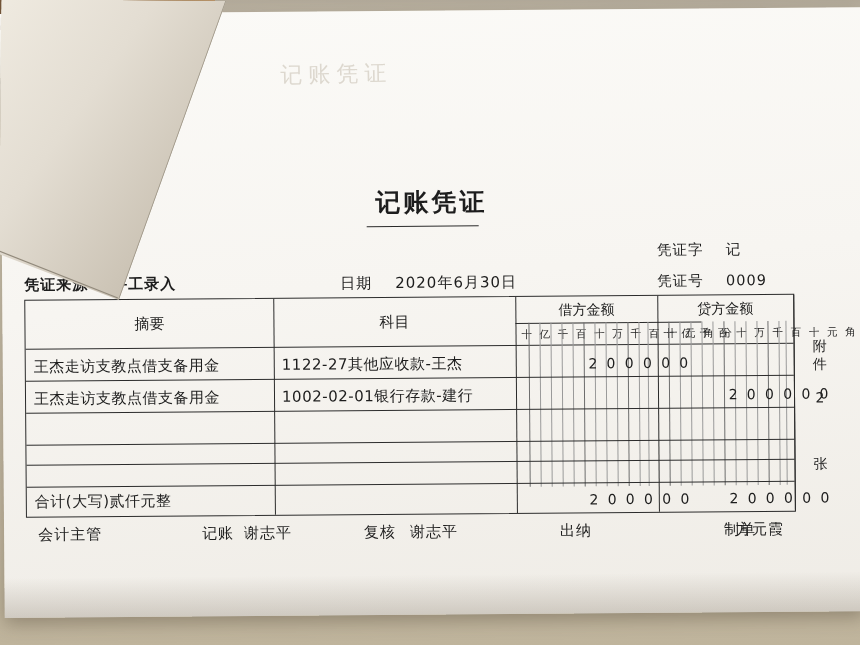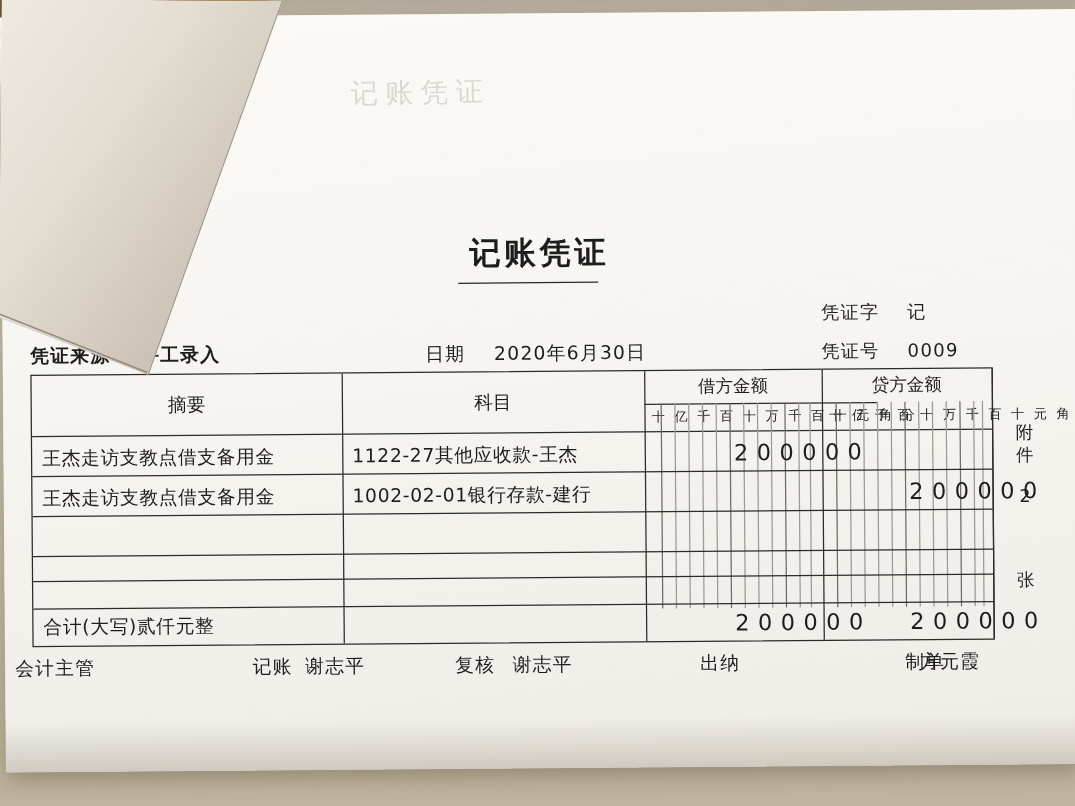--- a/index.html
+++ b/index.html
@@ -86,21 +86,21 @@
   .hdr-sum{position:absolute;top:0;height:26px;line-height:26px;text-align:center;font-size:14px;}
   .hdr-cell{position:absolute;height:48px;line-height:48px;text-align:center;font-size:15px;}
   .digits{
     position:absolute;top:26px;height:22px;line-height:22px;
     font-size:10.5px;text-align:center;letter-spacing:0;
     white-space:nowrap;
   }
   .digits span{display:inline-block;width:18.2px;text-align:center;}
   .row-txt{position:absolute;font-size:15px;letter-spacing:.5px;}
   .amt{
-    position:absolute;height:26px;line-height:26px;font-size:18px;white-space:nowrap;
+    position:absolute;height:26px;line-height:26px;font-size:14px;white-space:nowrap;
   }
   .amt span{display:inline-block;width:18.2px;text-align:center;}
   .total-label{position:absolute;left:8px;font-size:15px;letter-spacing:.5px;}
   
   .attach{position:absolute;left:806px;font-size:14px;text-align:center;width:22px;}
   
   .foot{position:absolute;top:512px;font-size:15px;letter-spacing:1px;}
 </style>
 </head>
 <body>
@@ -209,21 +209,21 @@
 
       <div class="total-label" style="top:192px">合计(大写)贰仟元整</div>
       <div class="amt" style="left:558px;top:190px">
         <span>2</span><span>0</span><span>0</span><span>0</span><span>0</span><span>0</span>
       </div>
       <div class="amt" style="left:698px;top:190px">
         <span>2</span><span>0</span><span>0</span><span>0</span><span>0</span><span>0</span>
       </div>
     </div>
 
-    <div class="foot" style="left:8px">会计主管</div>
+    <div class="foot" style="left:34px">会计主管</div>
     <div class="foot" style="left:198px">记账</div>
     <div class="foot" style="left:240px">谢志平</div>
     <div class="foot" style="left:360px">复核</div>
     <div class="foot" style="left:406px">谢志平</div>
     <div class="foot" style="left:556px">出纳</div>
     <div class="foot" style="left:720px">制单</div>
     <div class="foot" style="left:732px">方元霞</div>
 
   </div>
 </div>

